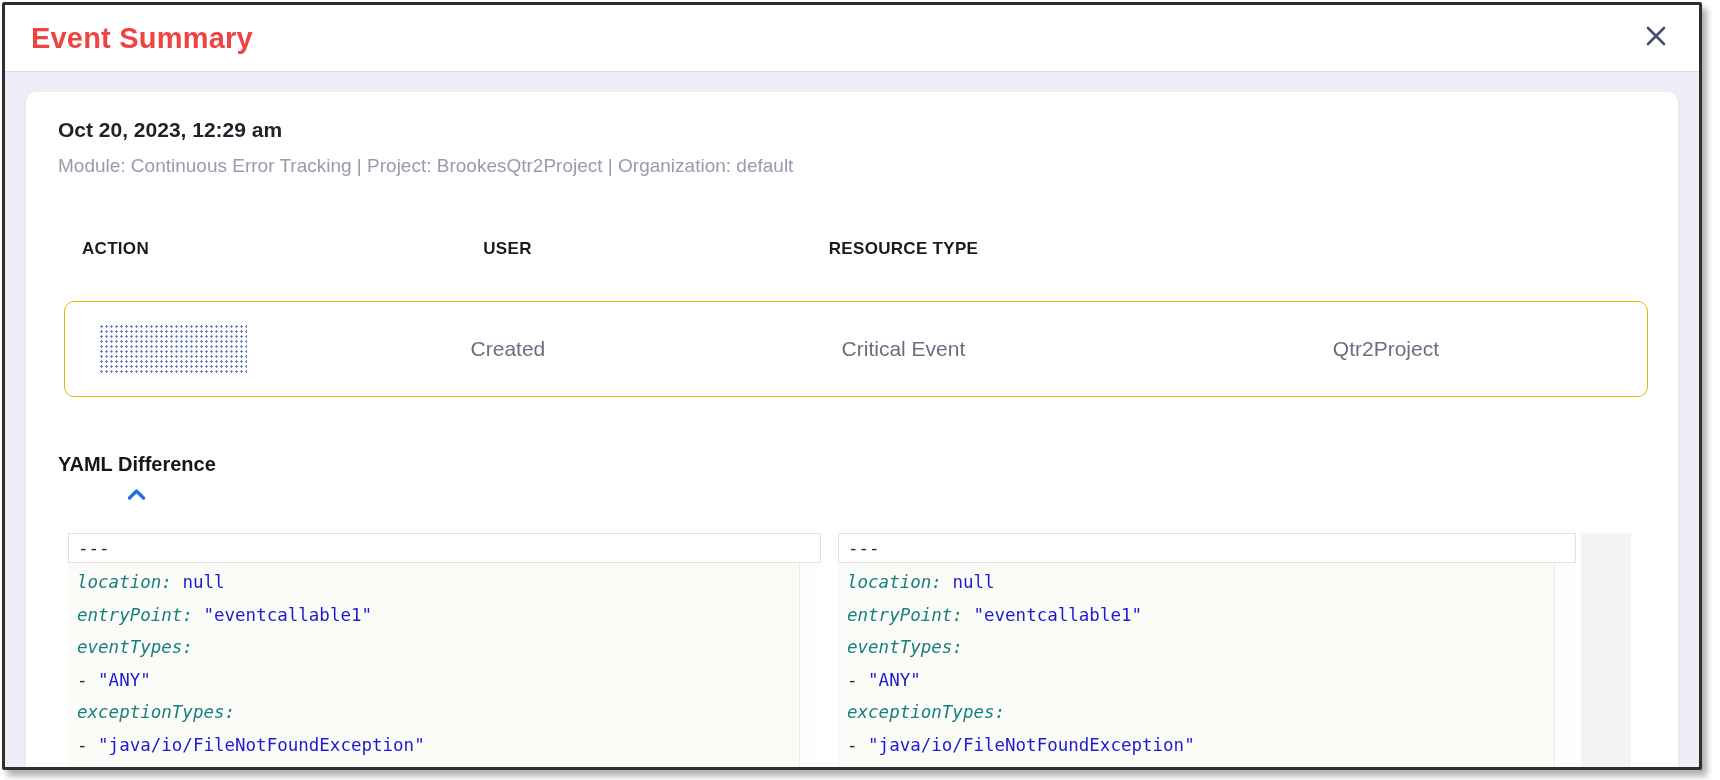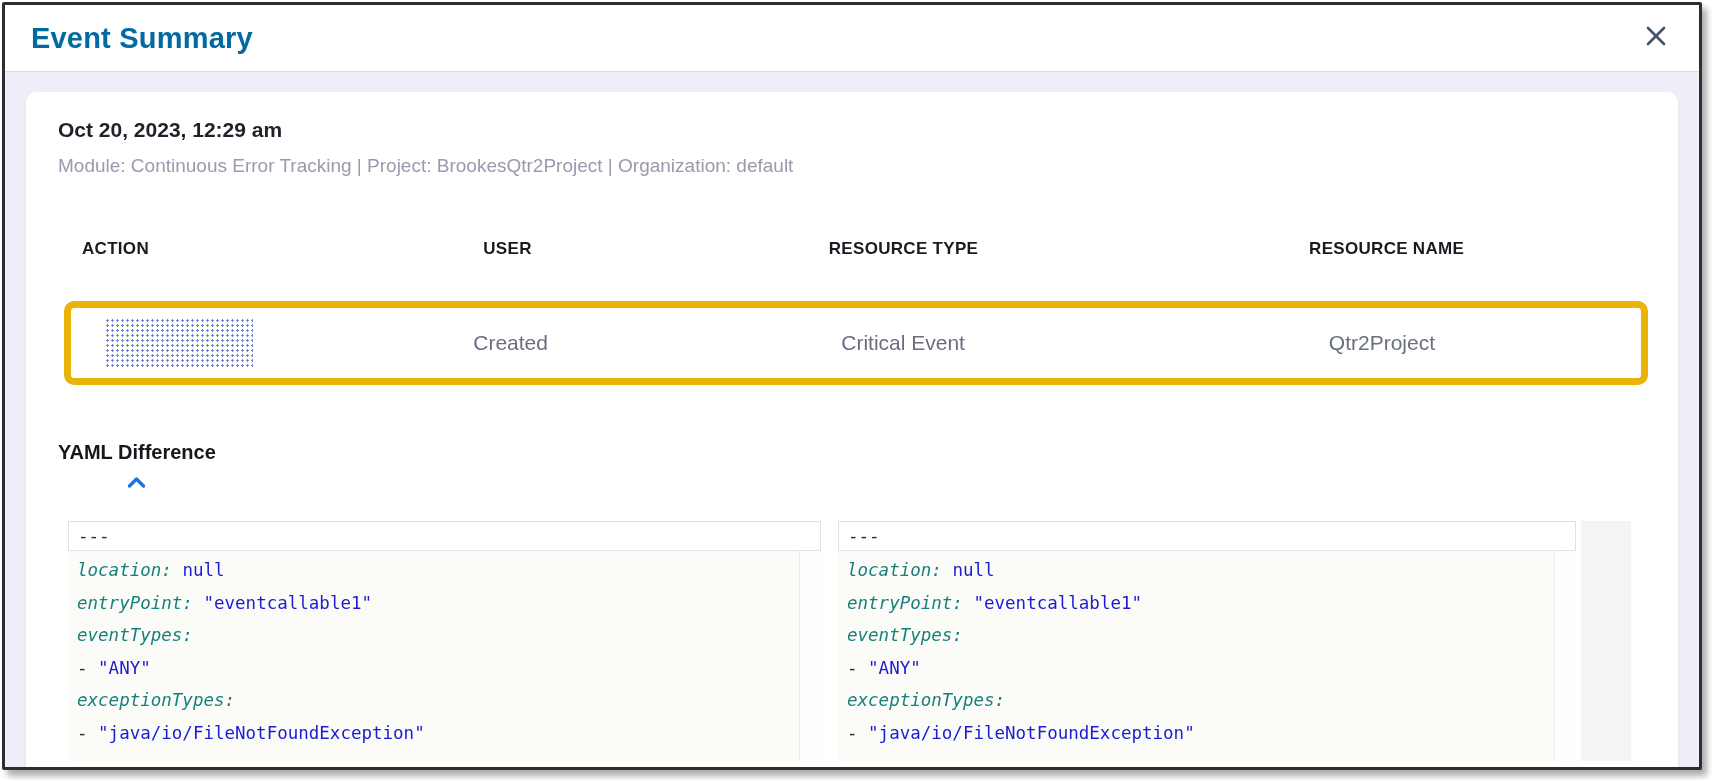--- a/index.html
+++ b/index.html
@@ -11,40 +11,40 @@
     box-shadow:5px 6px 6px rgba(0,0,0,0.32);
     overflow:hidden; display:flex; flex-direction:column;
   }
 
   
   .titlebar {
     flex:0 0 67px; background:#fff; border-bottom:1px solid #d9dae3;
     display:flex; align-items:center; justify-content:space-between;
     padding:0 30px 0 26px;
   }
-  .title { font-size:29px; font-weight:bold; color:#0369a1; letter-spacing:.2px; }
+  .title { font-size:29px; font-weight:bold; color:#ef4444; letter-spacing:.2px; }
   .close-btn { width:26px; height:26px; display:flex; align-items:center; justify-content:center; cursor:pointer; }
 
   
   .dialog-body { flex:1 1 auto; background:var(--body_bg,#edeef7); padding:20px 21px 0 21px; overflow:hidden; }
   .card {
     background:#fff; border-radius:10px; padding:26px 30px; height:900px;
     box-shadow:0 1px 3px rgba(30,35,70,0.06);
   }
 
   .event-date { font-size:21px; font-weight:bold; color:#1f222a; padding-left:2px; }
   .event-meta { font-size:19px; color:#999aae; margin-top:13px; padding-left:2px; }
 
   
   .audit { margin-left:8px; margin-top:62px; }
   .grid { display:grid; grid-template-columns:17% 22% 28% 33%; align-items:center; }
   .hdr-cell { font-size:17px; font-weight:bold; color:#191b20; letter-spacing:.3px; text-align:center; }
   .hdr-cell:first-child { text-align:left; padding-left:18px; }
   .audit-row {
-    margin-top:42px; height:84px; border:7px solid #eab308; border-radius:10px;
+    margin-top:42px; height:96px; border:1px solid #eab308; border-radius:10px;
     background:#fff;
   }
   .cell { font-size:21px; color:#6a6f80; text-align:center; }
   .cell:first-child { text-align:left; }
   .redacted-user {
     width:148px; height:50px; margin-left:34px;
     background-image:radial-gradient(circle, #6f86cf 1.05px, rgba(0,0,0,0) 1.35px);
     background-size:5px 5px;
   }
 
@@ -93,21 +93,20 @@
     <div class="card">
 
       <div class="event-date">Oct 20, 2023, 12:29 am</div>
       <div class="event-meta">Module: Continuous Error Tracking | Project: BrookesQtr2Project | Organization: default</div>
 
       <div class="audit">
         <div class="grid">
           <div class="hdr-cell">ACTION</div>
           <div class="hdr-cell">USER</div>
           <div class="hdr-cell">RESOURCE TYPE</div>
-          <div class="hdr-cell">RESOURCE NAME</div>
         </div>
         <div class="grid audit-row">
           <div class="cell">
             <div class="redacted-user"></div>
           </div>
           <div class="cell">Created</div>
           <div class="cell">Critical Event</div>
           <div class="cell">Qtr2Project</div>
         </div>
       </div>

